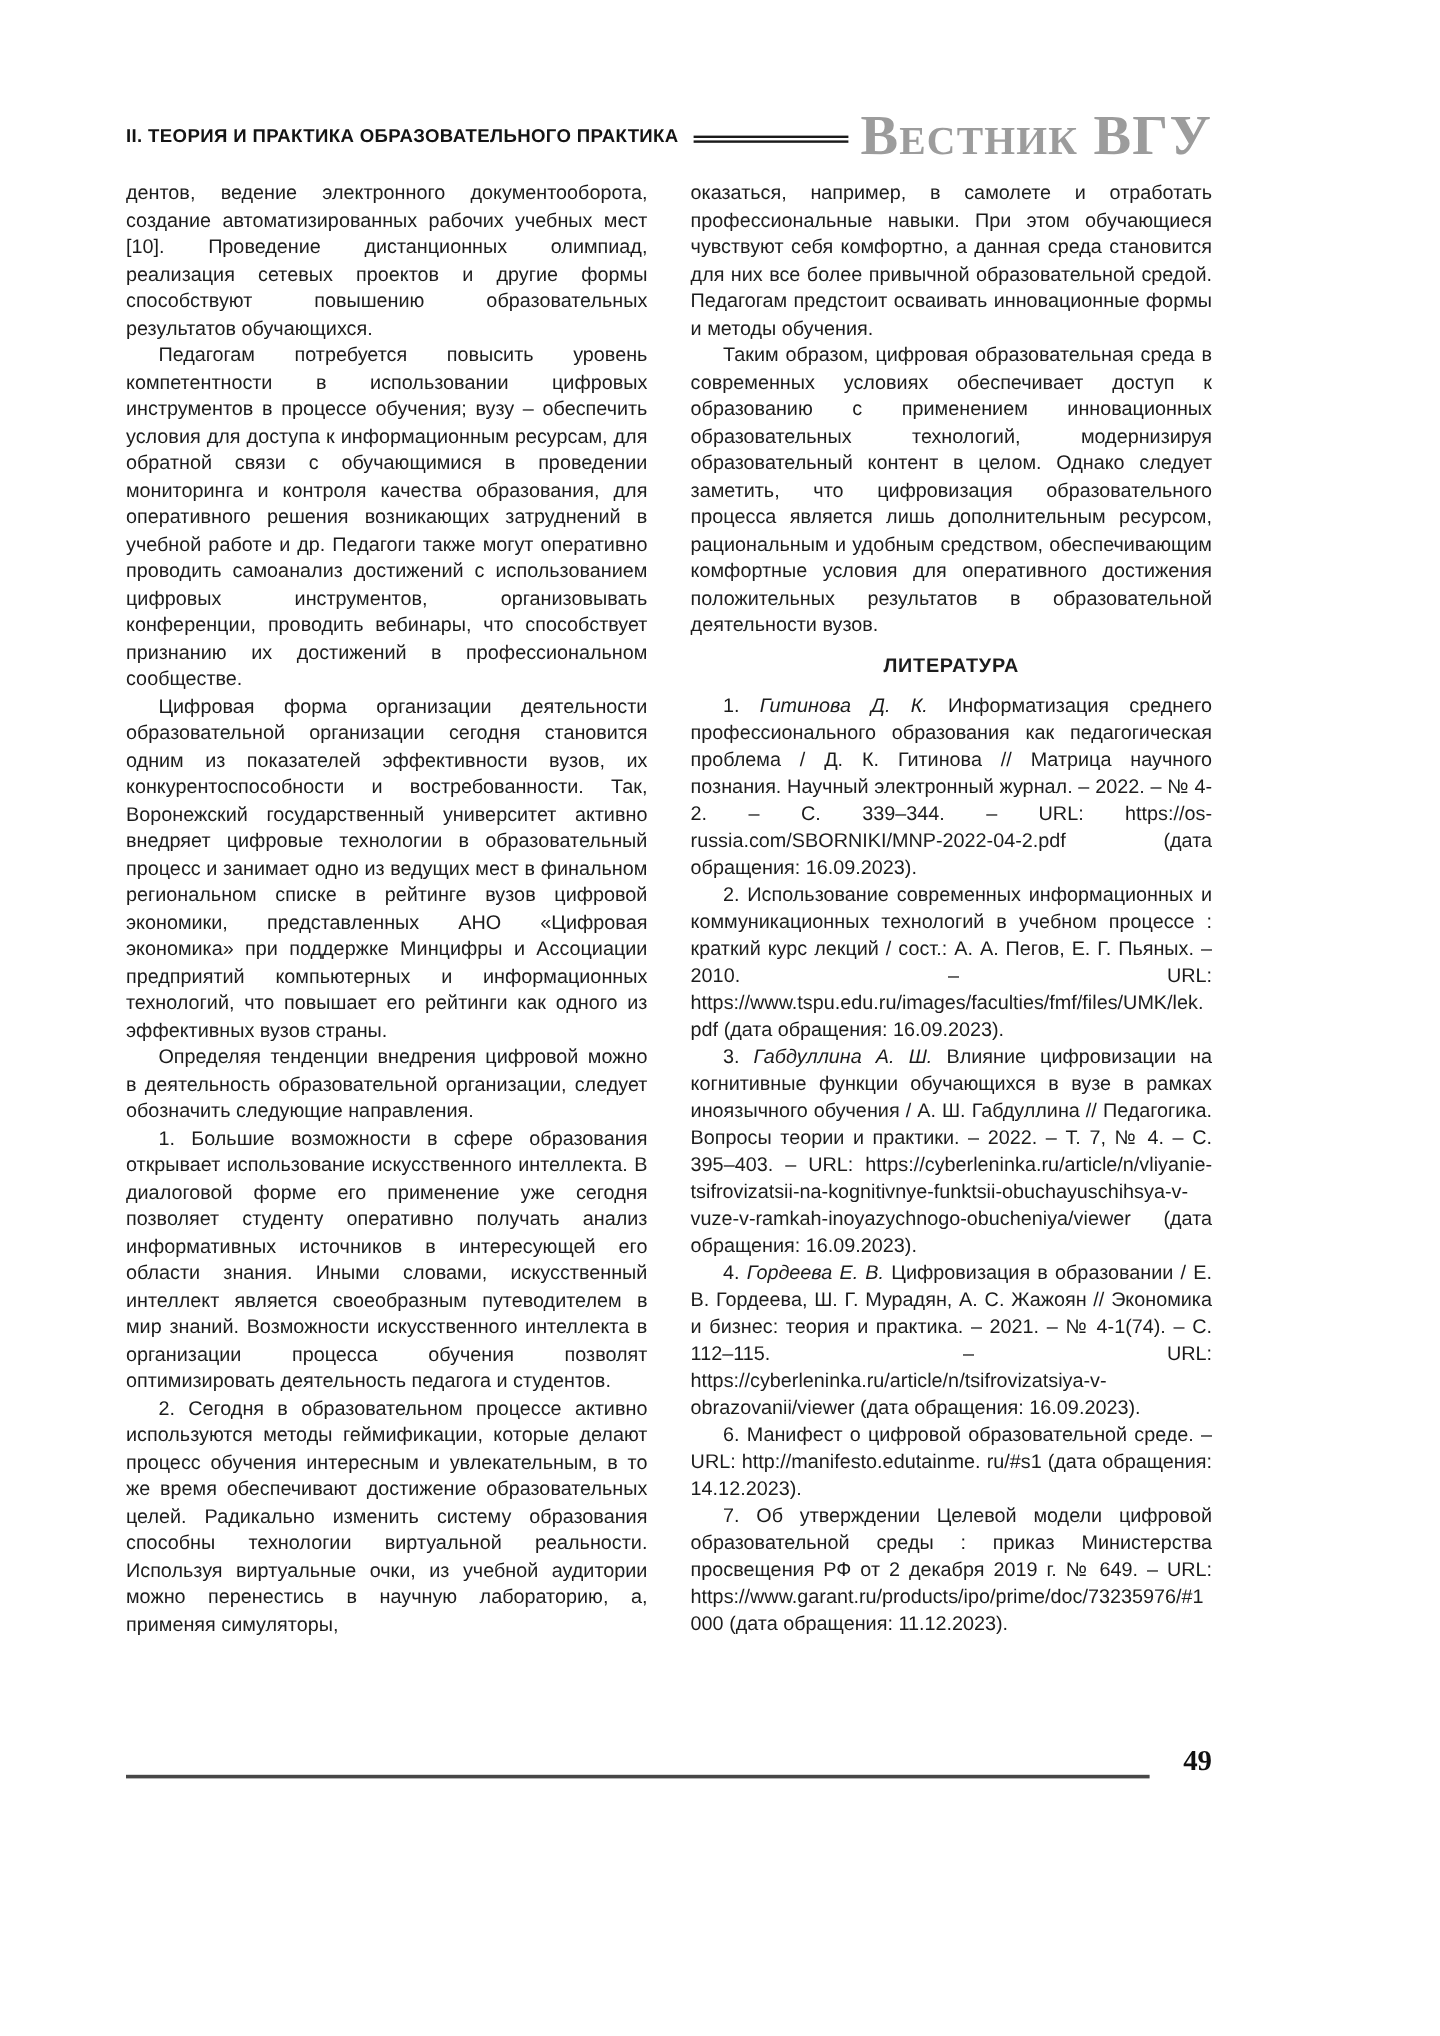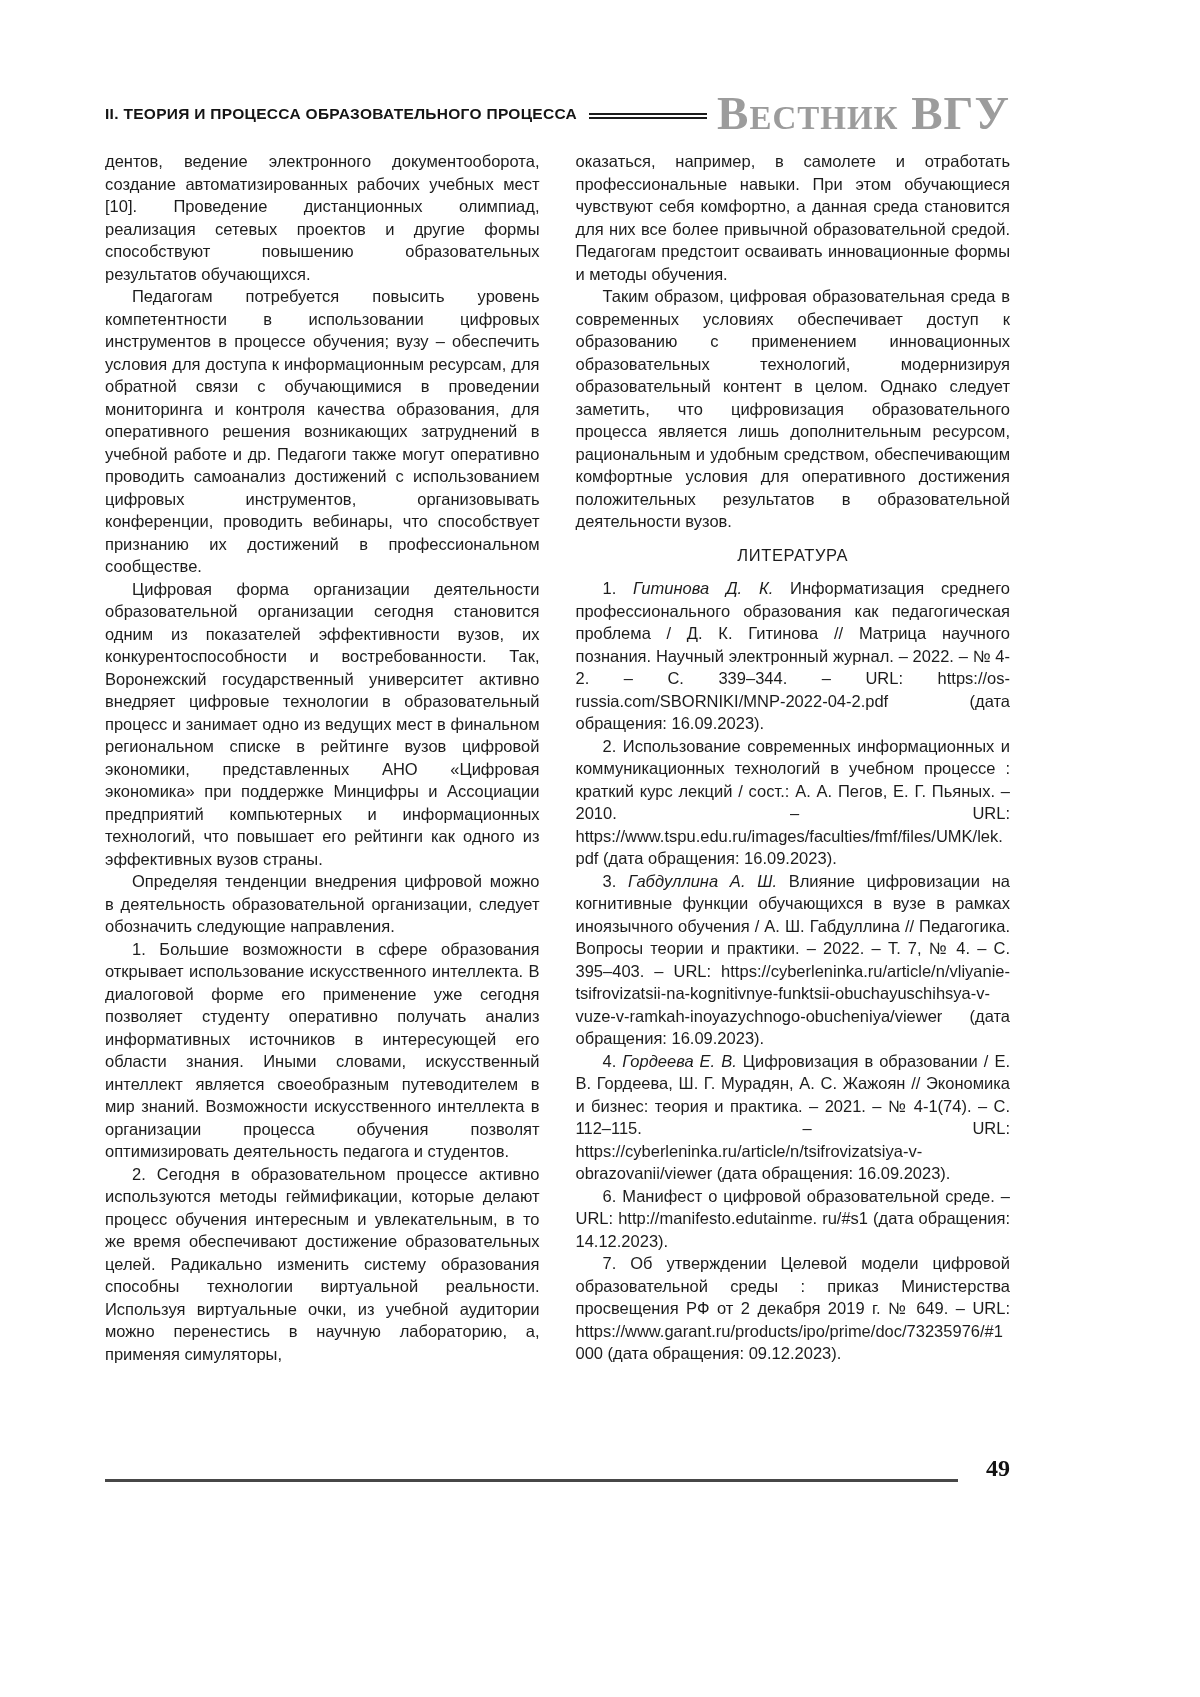--- a/index.html
+++ b/index.html
@@ -45,21 +45,21 @@
     flex: 1; min-width: 0;
     font-size: 16.5px; line-height: 22.5px;
     text-align: justify;
     hyphens: auto;
   }
   .para { margin: 0; text-indent: 27px; }
   .para.cont { text-indent: 0; }
 
   .lit-heading {
     margin: 11px 0 11px 0;
-    font-size: 16.5px; font-weight: 400;
+    font-size: 16.5px; font-weight: 700;
     text-align: center; text-indent: 0;
     letter-spacing: 0.6px; color: #1c1c1c;
   }
   .ref { margin: 0; text-indent: 27px; overflow-wrap: anywhere; }
   .ref-author { font-style: italic; }
 
   
   .page-footer {
     position: absolute; top: 1450px; left: 105px; width: 905px;
     display: flex; align-items: flex-end; height: 32px;
@@ -69,21 +69,21 @@
     font-family: "Liberation Serif", serif;
     font-weight: bold; font-size: 24px; color: #111;
   }
 </style>
 </head>
 <body>
 
 <div class="page">
 
   <header class="page-header">
-    <div class="running-title">II. ТЕОРИЯ И ПРОЦЕССА ОБРАЗОВАТЕЛЬНОГО ПРОЦЕССА</div>
+    <div class="running-title">II. ТЕОРИЯ И ПРАКТИКА ОБРАЗОВАТЕЛЬНОГО ПРАКТИКА</div>
     <div class="double-rule"></div>
     <div class="journal-logo">Вестник ВГУ</div>
   </header>
 
   <main class="columns">
 
     <section class="col">
       <p class="para cont">дентов, ведение электронного документооборота, создание автоматизированных рабочих учебных мест [10]. Проведение дистанционных олимпиад, реализация сетевых проектов и другие формы способствуют повышению образовательных результатов обучающихся.</p>
       <p class="para">Педагогам потребуется повысить уровень компетентности в использовании цифровых инструментов в процессе обучения; вузу – обеспечить условия для доступа к информационным ресурсам, для обратной связи с обучающимися в проведении мониторинга и контроля качества образования, для оперативного решения возникающих затруднений в учебной работе и др. Педагоги также могут оперативно проводить самоанализ достижений с использованием цифровых инструментов, организовывать конференции, проводить вебинары, что способствует признанию их достижений в профессиональном сообществе.</p>
       <p class="para">Цифровая форма организации деятельности образовательной организации сегодня становится одним из показателей эффективности вузов, их конкурентоспособности и востребованности. Так, Воронежский государственный университет активно внедряет цифровые технологии в образовательный процесс и занимает одно из ведущих мест в финальном региональном списке в рейтинге вузов цифровой экономики, представленных АНО «Цифровая экономика» при поддержке Минцифры и Ассоциации предприятий компьютерных и информационных технологий, что повышает его рейтинги как одного из эффективных вузов страны.</p>
@@ -102,21 +102,21 @@
 
       <p class="ref"><span class="ref-num">2.</span> <i class="ref-author"></i> <span class="ref-text">Использование современных информационных и коммуникационных технологий в учебном процессе : краткий курс лекций / сост.: А. А. Пегов, Е. Г. Пьяных. – 2010. – URL: https://www.tspu.edu.ru/images/faculties/fmf/files/UMK/lek.pdf (дата обращения: 16.09.2023).</span></p>
 
       <p class="ref"><span class="ref-num">3.</span> <i class="ref-author">Габдуллина А. Ш.</i> <span class="ref-text">Влияние цифровизации на когнитивные функции обучающихся в вузе в рамках иноязычного обучения / А. Ш. Габдуллина // Педагогика. Вопросы теории и практики. – 2022. – Т. 7, № 4. – С. 395–403. – URL: https://cyberleninka.ru/article/n/vliyanie-tsifrovizatsii-na-kognitivnye-funktsii-obuchayuschihsya-v-vuze-v-ramkah-inoyazychnogo-obucheniya/viewer (дата обращения: 16.09.2023).</span></p>
 
       <p class="ref"><span class="ref-num">4.</span> <i class="ref-author">Гордеева Е. В.</i> <span class="ref-text">Цифровизация в образовании / Е. В. Гордеева, Ш. Г. Мурадян, А. С. Жажоян // Экономика и бизнес: теория и практика. – 2021. – № 4-1(74). – С. 112–115. – URL: https://cyberleninka.ru/article/n/tsifrovizatsiya-v-obrazovanii/viewer (дата обращения: 16.09.2023).</span></p>
 
 
       <p class="ref"><span class="ref-num">6.</span> <i class="ref-author"></i> <span class="ref-text">Манифест о цифровой образовательной среде. – URL: http://manifesto.edutainme. ru/#s1 (дата обращения: 14.12.2023).</span></p>
 
-      <p class="ref"><span class="ref-num">7.</span> <i class="ref-author"></i> <span class="ref-text">Об утверждении Целевой модели цифровой образовательной среды : приказ Министерства просвещения РФ от 2 декабря 2019 г. № 649. – URL: https://www.garant.ru/products/ipo/prime/doc/73235976/#1000 (дата обращения: 09.12.2023).</span></p>
+      <p class="ref"><span class="ref-num">7.</span> <i class="ref-author"></i> <span class="ref-text">Об утверждении Целевой модели цифровой образовательной среды : приказ Министерства просвещения РФ от 2 декабря 2019 г. № 649. – URL: https://www.garant.ru/products/ipo/prime/doc/73235976/#1000 (дата обращения: 11.12.2023).</span></p>
     </section>
 
   </main>
 
   <footer class="page-footer">
     <div class="footer-rule"></div>
     <div class="page-number">49</div>
   </footer>
 
 </div>

